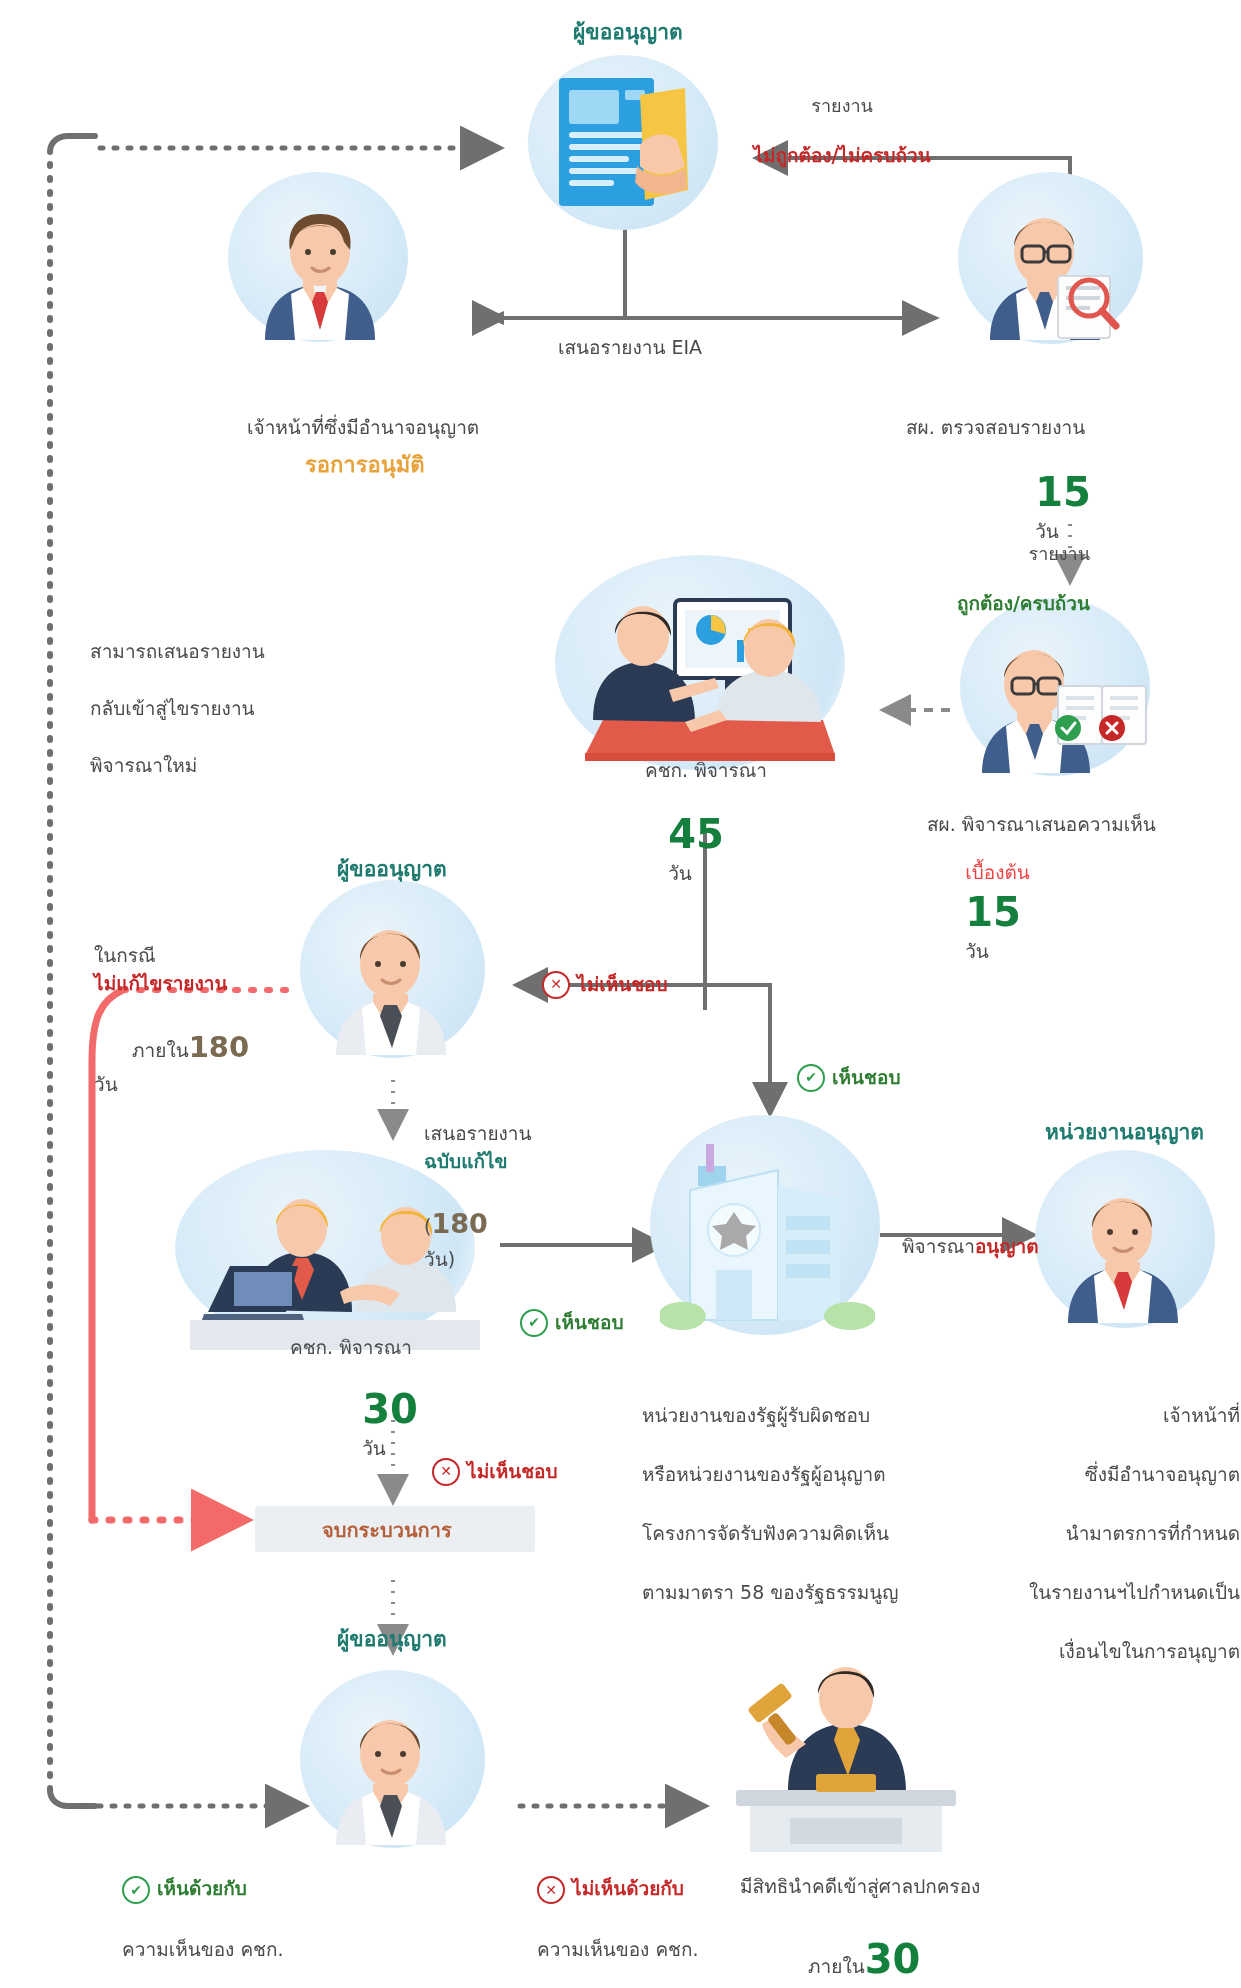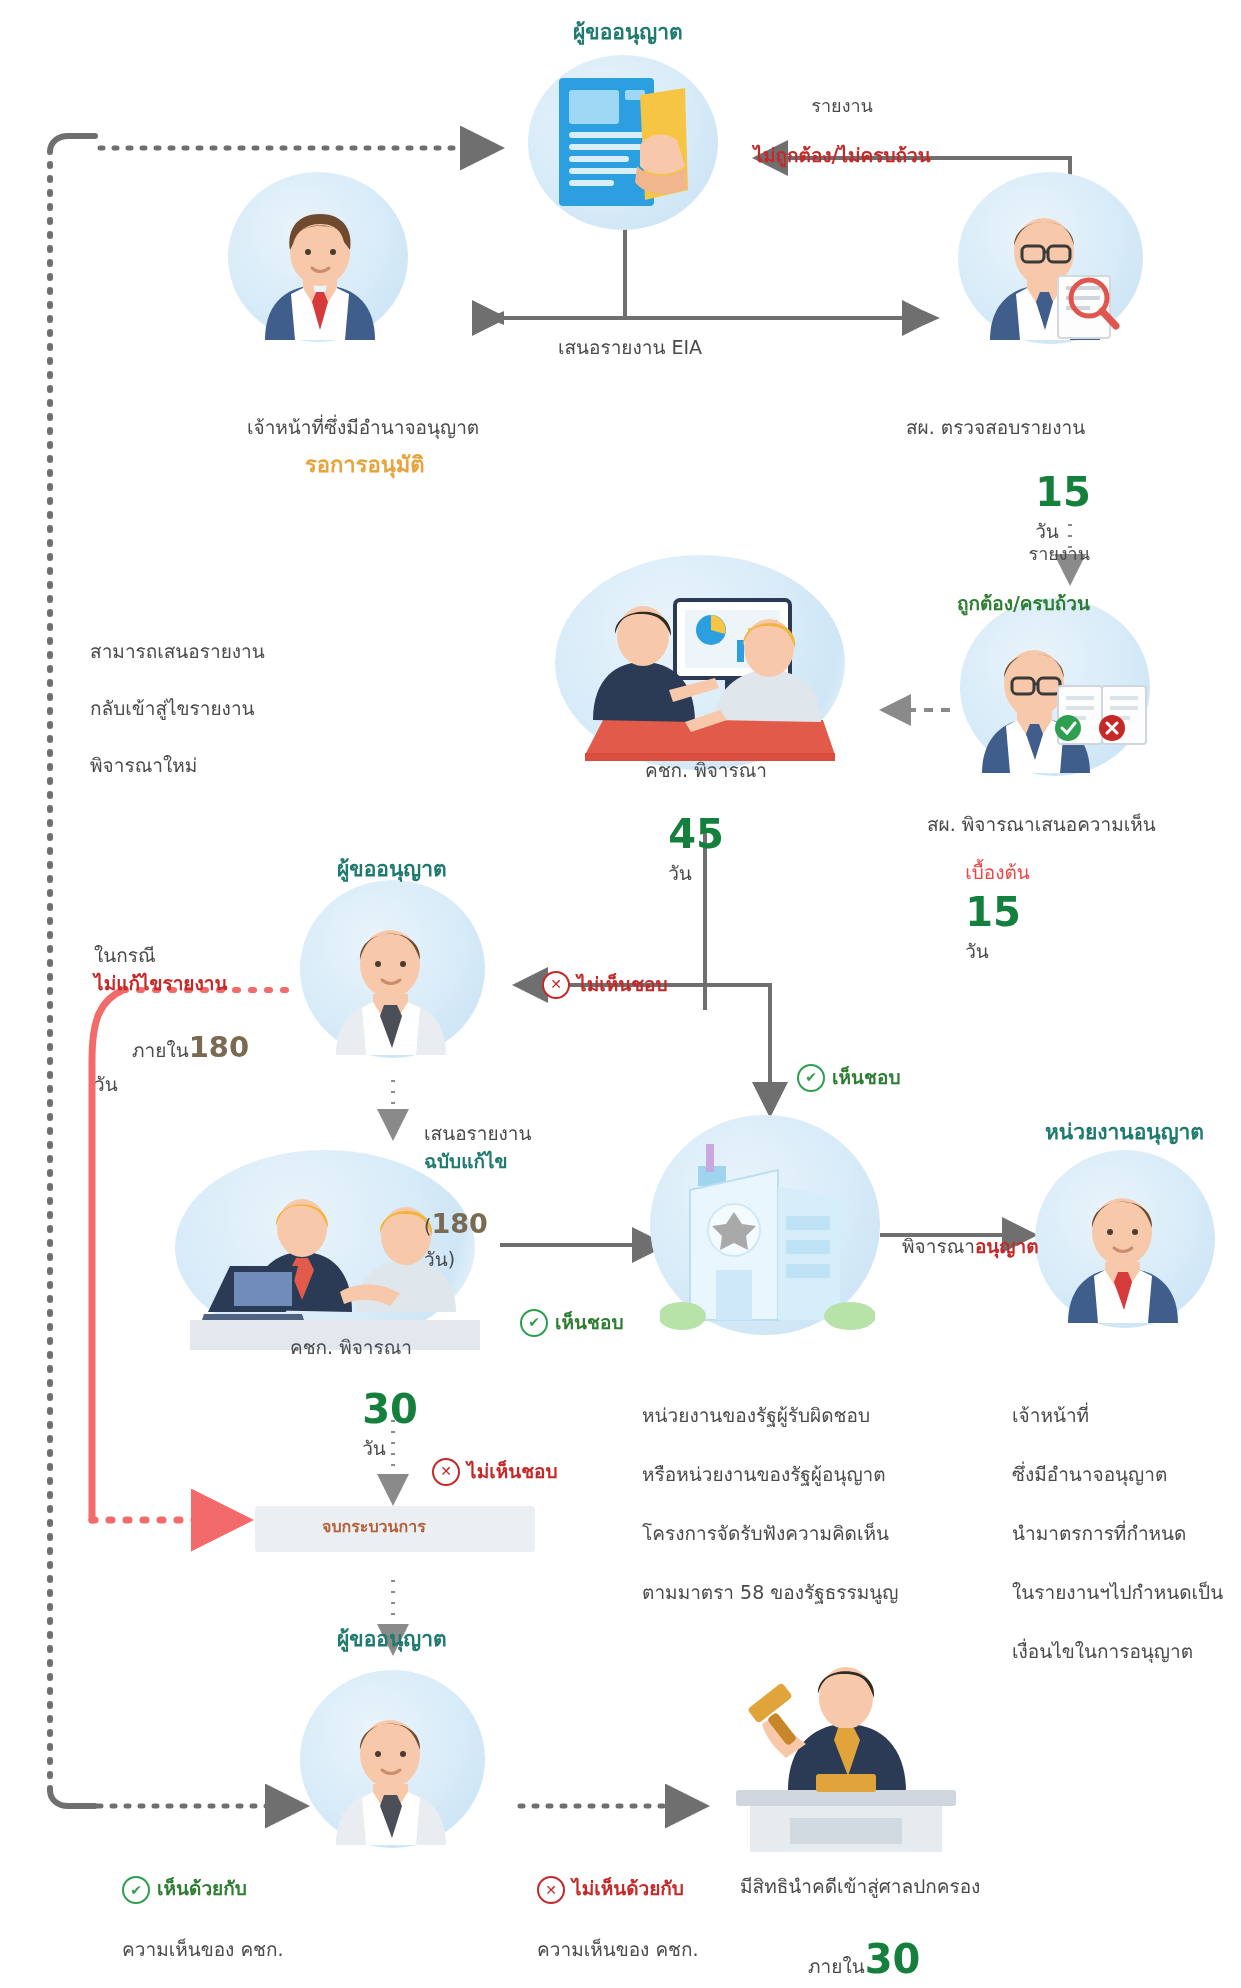--- a/index.html
+++ b/index.html
@@ -19,21 +19,21 @@
   .big{font-size:40px;color:#15803d;font-weight:bold;}
   svg{position:absolute;left:0;top:0;pointer-events:none;}
   .circle-bg{
     position:absolute;border-radius:50%;
     background:radial-gradient(circle at 40% 35%, #eaf4fb 0%, #d7ebf8 55%, #cfe6f6 75%, rgba(207,230,246,0) 100%);
   }
   .chk{display:inline-flex;align-items:center;justify-content:center;width:24px;height:24px;border-radius:50%;
        background:#ffffff;border:2px solid #2e9e4f;color:#2e9e4f;font-size:14px;font-weight:bold;vertical-align:middle;margin-right:7px;}
   .crs{display:inline-flex;align-items:center;justify-content:center;width:24px;height:24px;border-radius:50%;
        background:#ffffff;border:2px solid #c62828;color:#c62828;font-size:14px;font-weight:bold;vertical-align:middle;margin-right:7px;}
-  .endtext{position:absolute;font-size:16px;font-weight:bold;color:#b45f3a;}
+  .endtext{position:absolute;font-size:20px;font-weight:bold;color:#b45f3a;}
   .brush{position:absolute;background:#eceff1;border-radius:3px;}
 </style>
 </head>
 <body>
 
 <svg width="1241" height="1988">
   <defs>
     <marker id="ah" markerWidth="9" markerHeight="9" refX="7" refY="4.5" orient="auto">
       <path d="M0,0 L9,4.5 L0,9 z" fill="#6f6f6f"></path>
     </marker>
@@ -357,21 +357,21 @@
 </div>
 
 <div class="lbl" style="left:630px;top:1372px;font-size:19px;line-height:1.55;text-align:left;width:300px;">
   <span>หน่วยงานของรัฐผู้รับผิดชอบ</span><br>
   <span>หรือหน่วยงานของรัฐผู้อนุญาต</span><br>
   <span>โครงการจัดรับฟังความคิดเห็น</span><br>
   <span>ตามมาตรา 58 ของรัฐธรรมนูญ</span>
 </div>
 
 <div class="lbl" style="left:1045px;top:1118px;font-size:21px;color:#1f7a6f;font-weight:bold;">หน่วยงานอนุญาต</div>
-<div class="lbl" style="left:1000px;top:1372px;font-size:19px;line-height:1.55;text-align:left;width:240px;">
+<div class="lbl" style="left:1000px;top:1372px;font-size:19px;line-height:1.55;text-align:right;width:240px;">
   <span>เจ้าหน้าที่</span><br>
   <span>ซึ่งมีอำนาจอนุญาต</span><br>
   <span>นำมาตรการที่กำหนด</span><br>
   <span>ในรายงานฯไปกำหนดเป็น</span><br>
   <span>เงื่อนไขในการอนุญาต</span>
 </div>
 
 <div class="lbl" style="left:337px;top:1625px;font-size:21px;color:#1f7a6f;font-weight:bold;">ผู้ขออนุญาต</div>
 
 <div class="lbl" style="left:110px;top:1843px;font-size:19px;line-height:1.6;">

